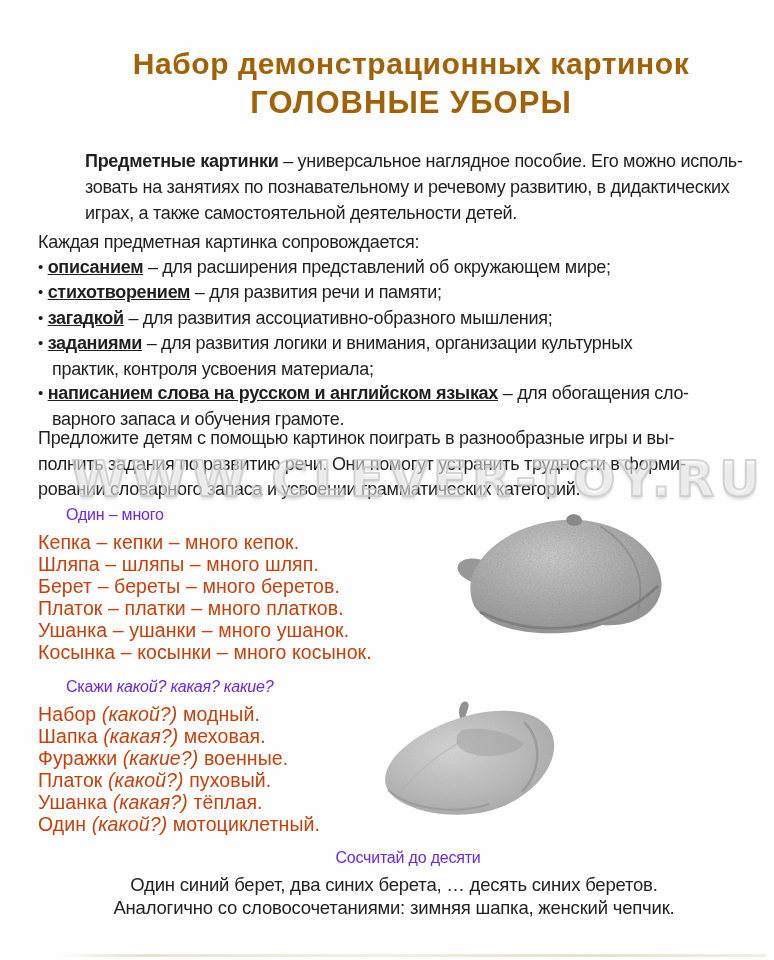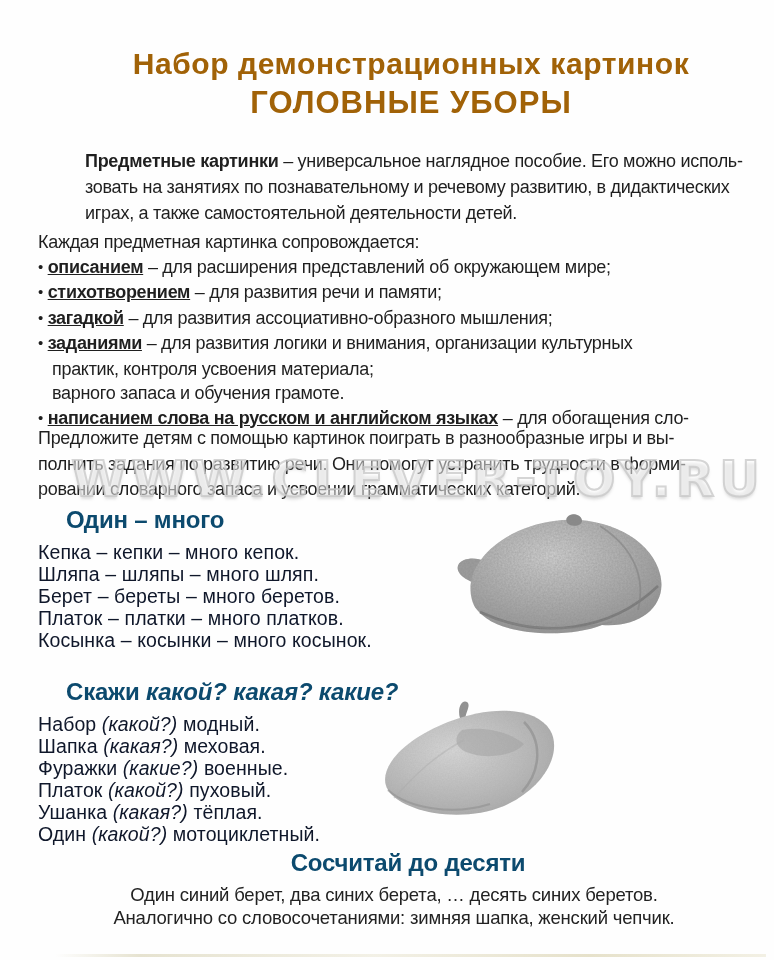--- a/index.html
+++ b/index.html
@@ -29,23 +29,23 @@
     top:450px;left:50%;transform:translateX(-50%);
     font-family:"DejaVu Sans", sans-serif;
     font-size:50px;font-weight:bold;letter-spacing:5px;white-space:nowrap;
     color:rgba(255,255,255,0.45);
     -webkit-text-stroke:2px rgba(199,199,199,0.75);
     text-shadow:0 3px 3px rgba(130,130,130,0.28);
     z-index:5;
     margin-left:31px;
   }
   
-  .sec-head{font-size:24px;font-weight:bold;color:#0c4a6e;padding-left:28px;letter-spacing:-0.2px;}
+  .sec-head{font-size:16px;font-weight:normal;color:#6d28d9;padding-left:28px;letter-spacing:-0.2px;}
   .sec-head .it{font-style:italic;}
-  .list{font-size:19.5px;letter-spacing:0.1px;color:#0f172a;}
+  .list{font-size:19.5px;letter-spacing:0.1px;color:#c2410c;}
   .list .row{line-height:21.9px;white-space:nowrap;}
   #one-many{top:506px;left:38px;width:430px;}
   #one-many .list{margin-top:8px;}
   #describe{top:678px;left:38px;width:430px;}
   #describe .list{margin-top:8px;}
   #describe .q{font-style:italic;}
   #count{top:849px;left:38px;width:712px;text-align:center;}
   #count .lines{margin-top:6px;font-size:18.5px;line-height:23px;letter-spacing:-0.2px;}
   
   #cap-image{top:512px;left:452px;width:230px;height:136px;}
@@ -74,39 +74,40 @@
 
   <div class="line bullet-row"><span class="dot">•</span> <span class="b">описанием</span> <span>– для расширения представлений об окружающем мире;</span></div>
 
   <div class="line bullet-row"><span class="dot">•</span> <span class="b">стихотворением</span> <span>– для развития речи и памяти;</span></div>
 
   <div class="line bullet-row"><span class="dot">•</span> <span class="b">загадкой</span> <span>– для развития ассоциативно-образного мышления;</span></div>
 
   <div class="line bullet-row"><span class="dot">•</span> <span class="b">заданиями</span> <span>– для развития логики и внимания, организации культурных</span></div>
   <div class="line bullet-cont">практик, контроля усвоения материала;</div>
 
+  <div class="line bullet-row"><span class="dot">•</span> <span class="b">написанием слова на русском и английском языках</span> <span>– для обогащения сло-</span></div>
   <div class="line bullet-cont">варного запаса и обучения грамоте.</div>
-  <div class="line bullet-row"><span class="dot">•</span> <span class="b">написанием слова на русском и английском языках</span> <span>– для обогащения сло-</span></div>
 </div>
 
 <div class="abs bodytxt" id="play">
   <div class="line">Предложите детям с помощью картинок поиграть в разнообразные игры и вы-</div>
   <div class="line">полнить задания по развитию речи. Они помогут устранить трудности в форми-</div>
   <div class="line">ровании словарного запаса и усвоении грамматических категорий.</div>
 </div>
 
 <div class="abs" id="watermark">WWW.CLEVER-TOY.RU</div>
 
 <div class="abs" id="one-many">
   <div class="sec-head">Один – много</div>
   <div class="list">
     <div class="row">Кепка – кепки – много кепок.</div>
     <div class="row">Шляпа – шляпы – много шляп.</div>
     <div class="row">Берет – береты – много беретов.</div>
     <div class="row">Платок – платки – много платков.</div>
+    <div class="row">Ушанка – ушанки – много ушанок.</div>
     <div class="row">Косынка – косынки – много косынок.</div>
   </div>
 </div>
 
 <div class="abs" id="describe">
   <div class="sec-head"><span>Скажи</span> <span class="it">какой? какая? какие?</span></div>
   <div class="list">
     <div class="row"><span>Набор</span> <span class="q">(какой?)</span> <span>модный.</span></div>
     <div class="row"><span>Шапка</span> <span class="q">(какая?)</span> <span>меховая.</span></div>
     <div class="row"><span>Фуражки</span> <span class="q">(какие?)</span> <span>военные.</span></div>

